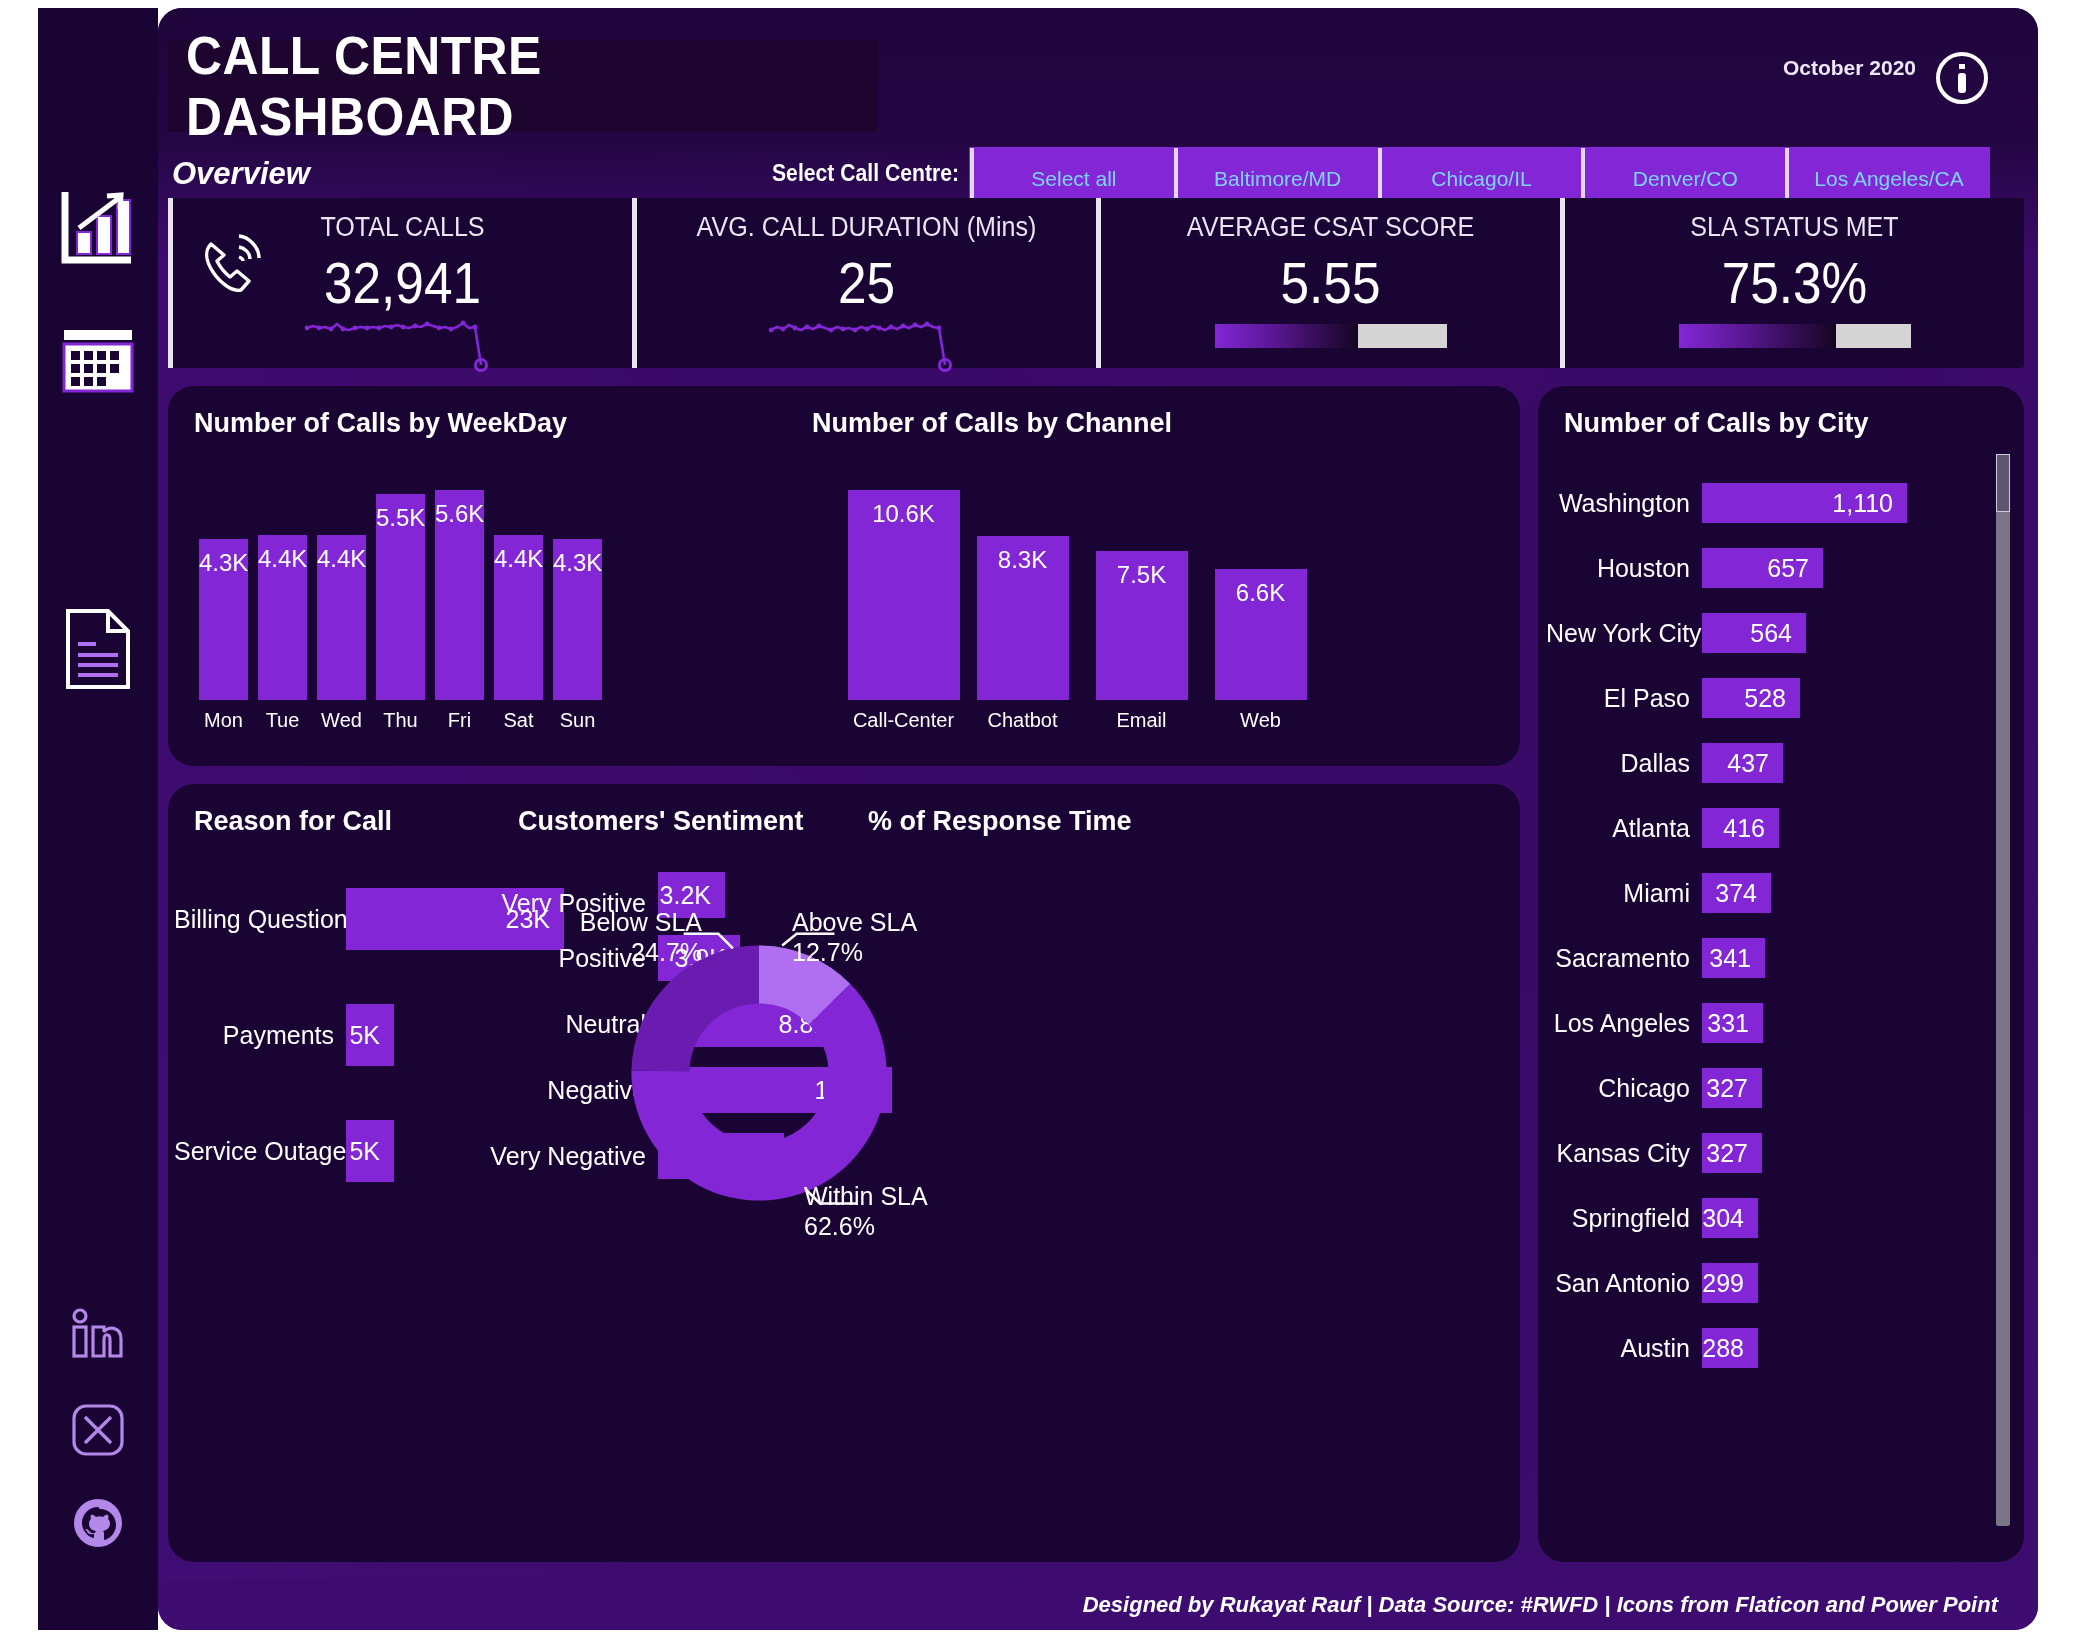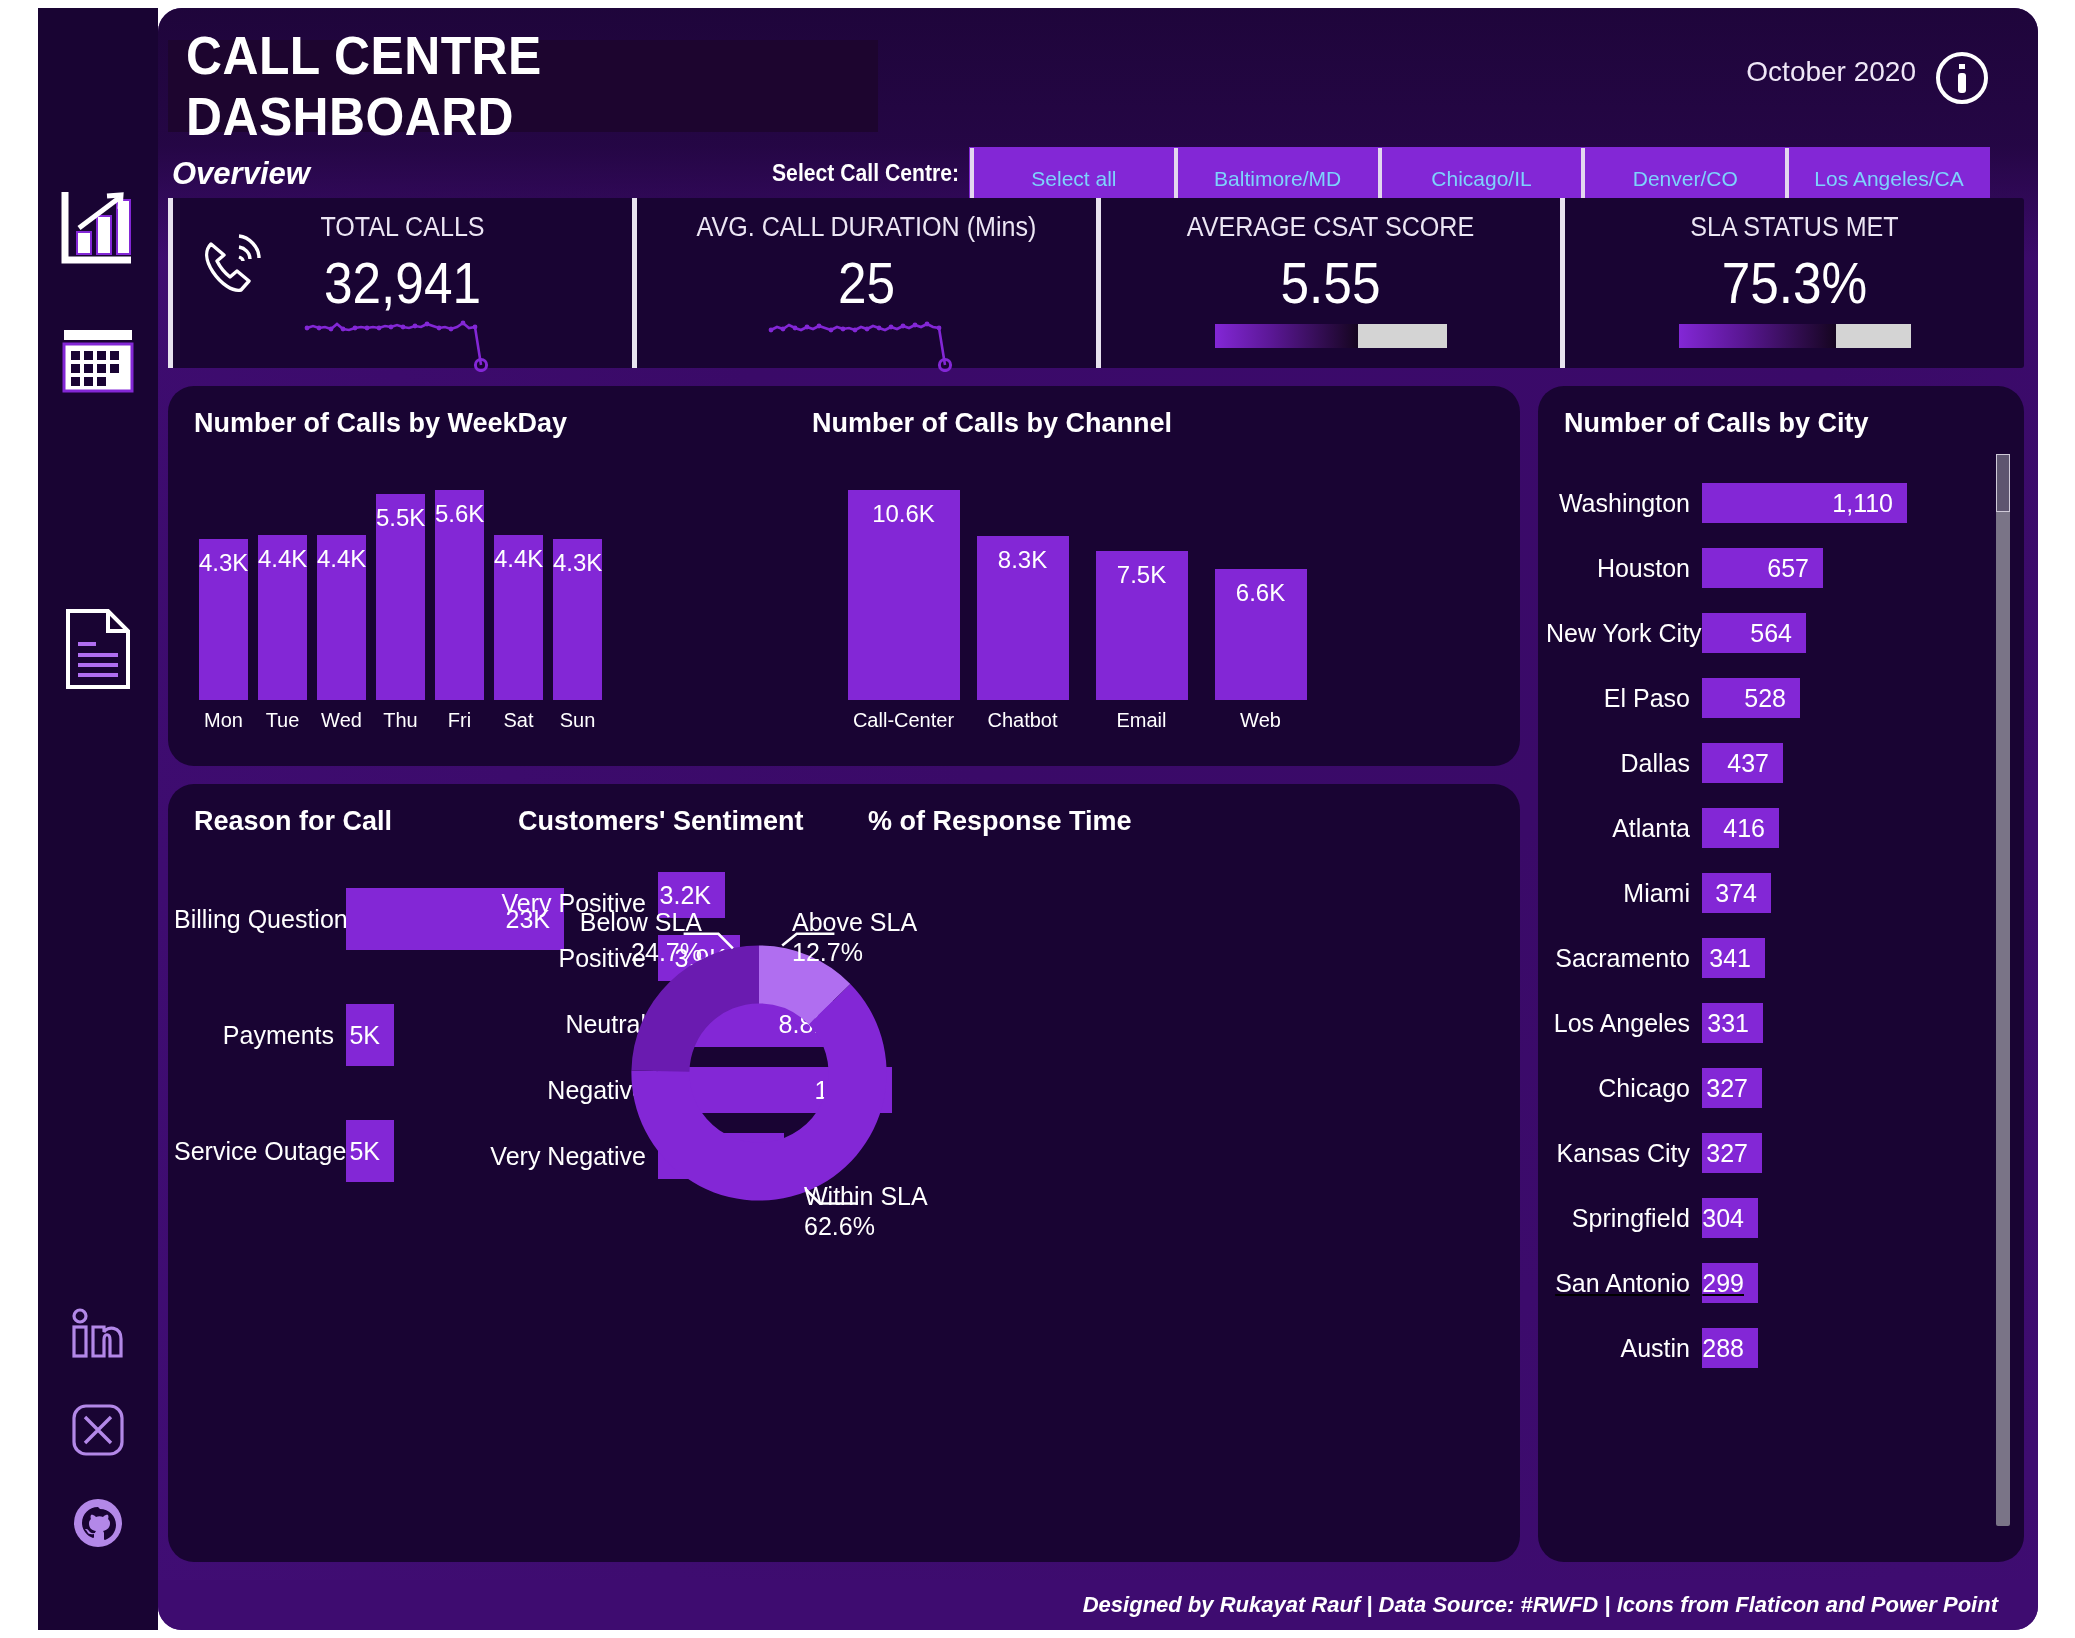--- a/index.html
+++ b/index.html
@@ -78,22 +78,22 @@
     letter-spacing: .5px;
     font-family: "Liberation Sans Narrow", "Liberation Sans", sans-serif;
     transform: scaleX(.94);
     transform-origin: left center;
   }
 
   .month {
     position: absolute;
     right: 122px; top: 48px;
     color: #efe7f7;
-    font-size: 28px;
-    font-weight: 400;
+    font-size: 21px;
+    font-weight: 700;
     margin-left: 40px;
   }
   .info-icon {
     position: absolute;
     right: 48px; top: 42px;
     width: 56px; height: 56px;
   }
 
   .overview {
     position: absolute;
@@ -662,21 +662,21 @@
             <div class="hbar" style="height: 40px; width: 60px;">
               <span>327</span>
             </div>
           </div>
           <div class="hbar-row" style="height: 62px; margin-bottom: 3px;">
             <div class="hbar-label" style="width: 156px;">Springfield</div>
             <div class="hbar" style="height: 40px; width: 56px;">
               <span>304</span>
             </div>
           </div>
-          <div class="hbar-row" style="height: 62px; margin-bottom: 3px; text-decoration: underline;">
+          <div class="hbar-row" style="height: 62px; margin-bottom: 3px;">
             <div class="hbar-label" style="width: 156px;">San Antonio</div>
             <div class="hbar" style="height: 40px; width: 56px;">
               <span>299</span>
             </div>
           </div>
           <div class="hbar-row" style="height: 62px; margin-bottom: 3px;">
             <div class="hbar-label" style="width: 156px;">Austin</div>
             <div class="hbar" style="height: 40px; width: 56px;">
               <span>288</span>
             </div>

